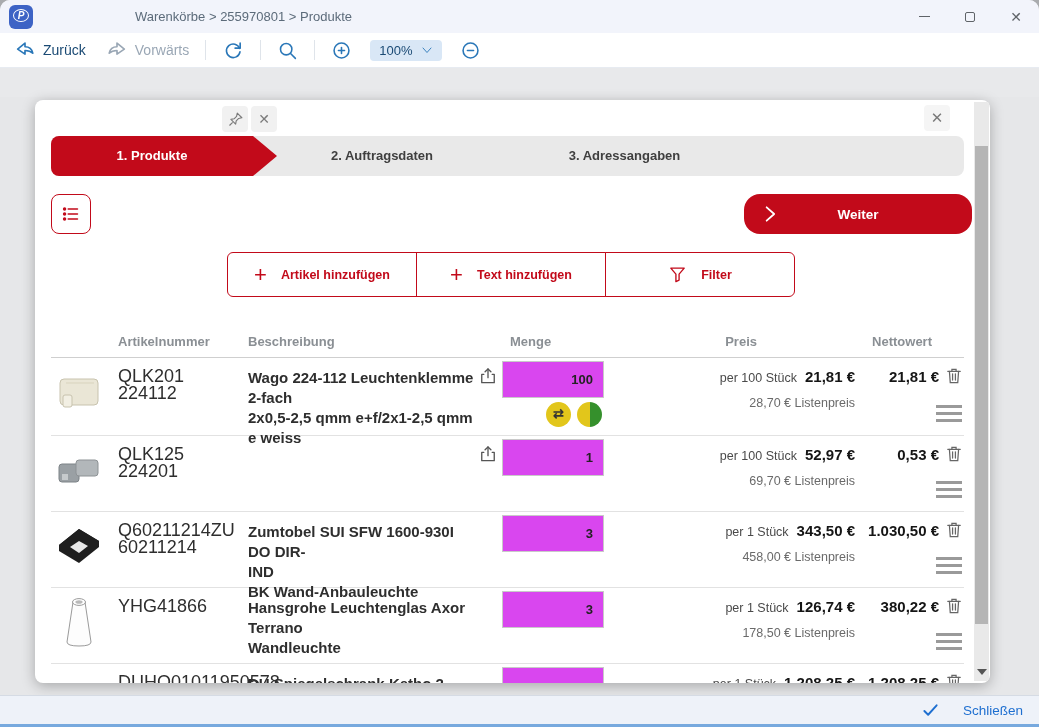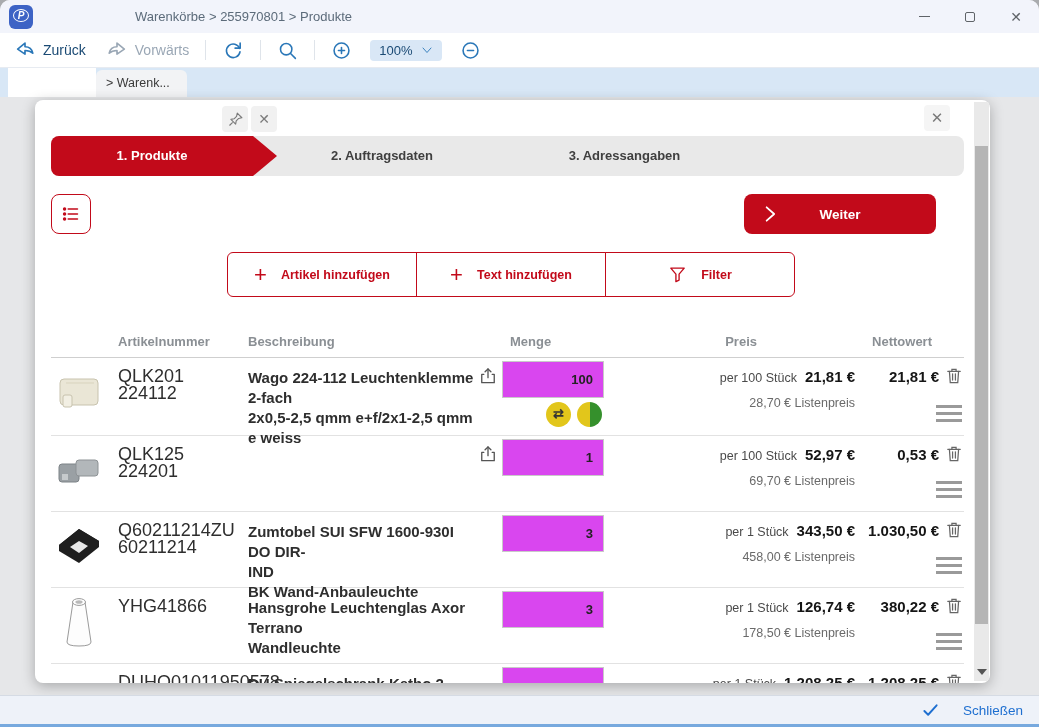--- a/index.html
+++ b/index.html
@@ -37,21 +37,21 @@
 
   .mini-btn { position:absolute; width:26px; height:26px; background:#f1f1f1; border-radius:4px; display:flex; align-items:center; justify-content:center; color:#7a7a7a; font-size:14px; }
 
   
   .wizard-bar { position:absolute; left:16px; top:36px; width:913px; height:40px; background:#e9e9e9; border-radius:8px; }
   .wstep { position:absolute; top:0; height:40px; line-height:40px; text-align:center; font-size:13px; color:#3f3f3f; font-weight:600; }
   .wstep1 { position:absolute; left:0; top:0; width:202px; height:40px; background:#c20a1a; border-radius:8px 0 0 8px; color:#fff; font-weight:bold; font-size:13px; text-align:center; line-height:40px; }
   .wstep1-arrow { position:absolute; left:202px; top:0; width:0; height:0; border-top:20px solid transparent; border-bottom:20px solid transparent; border-left:24px solid #c20a1a; }
 
   .list-btn { position:absolute; left:16px; top:94px; width:40px; height:40px; border:1px solid #c20a1a; border-radius:8px; background:#fff; display:flex; align-items:center; justify-content:center; }
-  .weiter-btn { position:absolute; left:709px; top:94px; width:192px; height:40px; background:#c20a1a; border-radius:8px; color:#fff; font-weight:bold; font-size:13.5px; display:flex; align-items:center; justify-content:center; }
+  .weiter-btn { position:absolute; left:709px; top:94px; width:228px; height:40px; background:#c20a1a; border-radius:16px; color:#fff; font-weight:bold; font-size:13.5px; display:flex; align-items:center; justify-content:center; }
   .weiter-btn svg { position:absolute; left:16px; top:10px; }
 
   .add-row { position:absolute; left:192px; top:152px; width:568px; height:45px; display:flex; }
   .add-btn { flex:1; border:1px solid #c20a1a; background:#fff; display:flex; align-items:center; justify-content:center; gap:14px; color:#c20a1a; font-weight:bold; font-size:12.5px; }
   .add-btn + .add-btn { margin-left:-1px; }
   .add-btn:first-child { border-radius:6px 0 0 6px; }
   .add-btn:last-child { border-radius:0 6px 6px 0; }
   .plus-ic { font-size:22px; font-weight:400; line-height:20px; }
 
   
@@ -147,24 +147,20 @@
         </svg>
     </div>
     <div class="tb-item">
       <svg class="blue" width="21" height="21" viewBox="0 0 24 24">
           <circle cx="12" cy="12" r="8.5"></circle>
           <line x1="8.5" y1="12" x2="15.5" y2="12"></line>
         </svg>
     </div>
   </div>
 
-  <div class="tabstrip">
-    <div class="tab-lead"></div>
-    <div class="tab">&gt; Warenk...</div>
-  </div>
 
   <div class="backdrop">
     <div class="dialog">
 
       <div class="mini-btn" style="left:187px; top:6px;">
         <svg width="17" height="17" viewBox="0 0 24 24" fill="none" stroke="#7a7a7a" stroke-width="1.6" stroke-linejoin="round">
             <path d="M14.5 3 L21 9.5 L16.5 10.5 L13 14 L12.2 18.5 L5.5 11.8 L10 11 L13.5 7.5 Z"></path>
             <line x1="8" y1="16" x2="3.5" y2="20.5"></line>
           </svg>
       </div>

